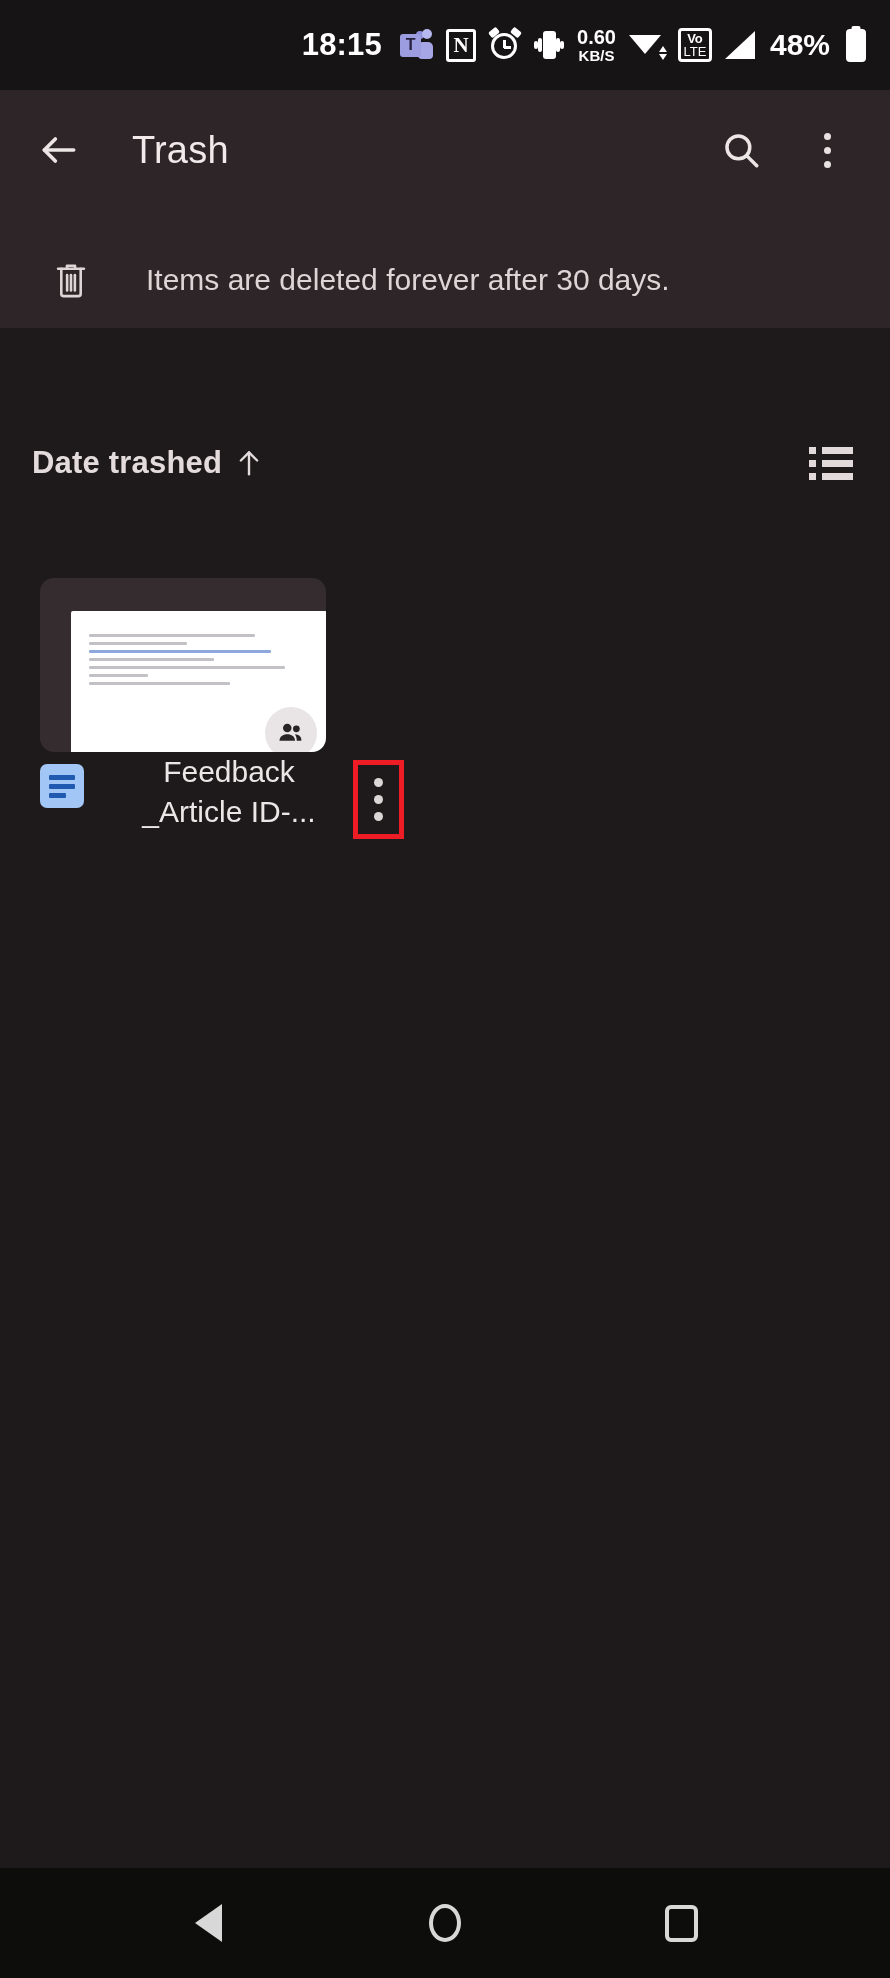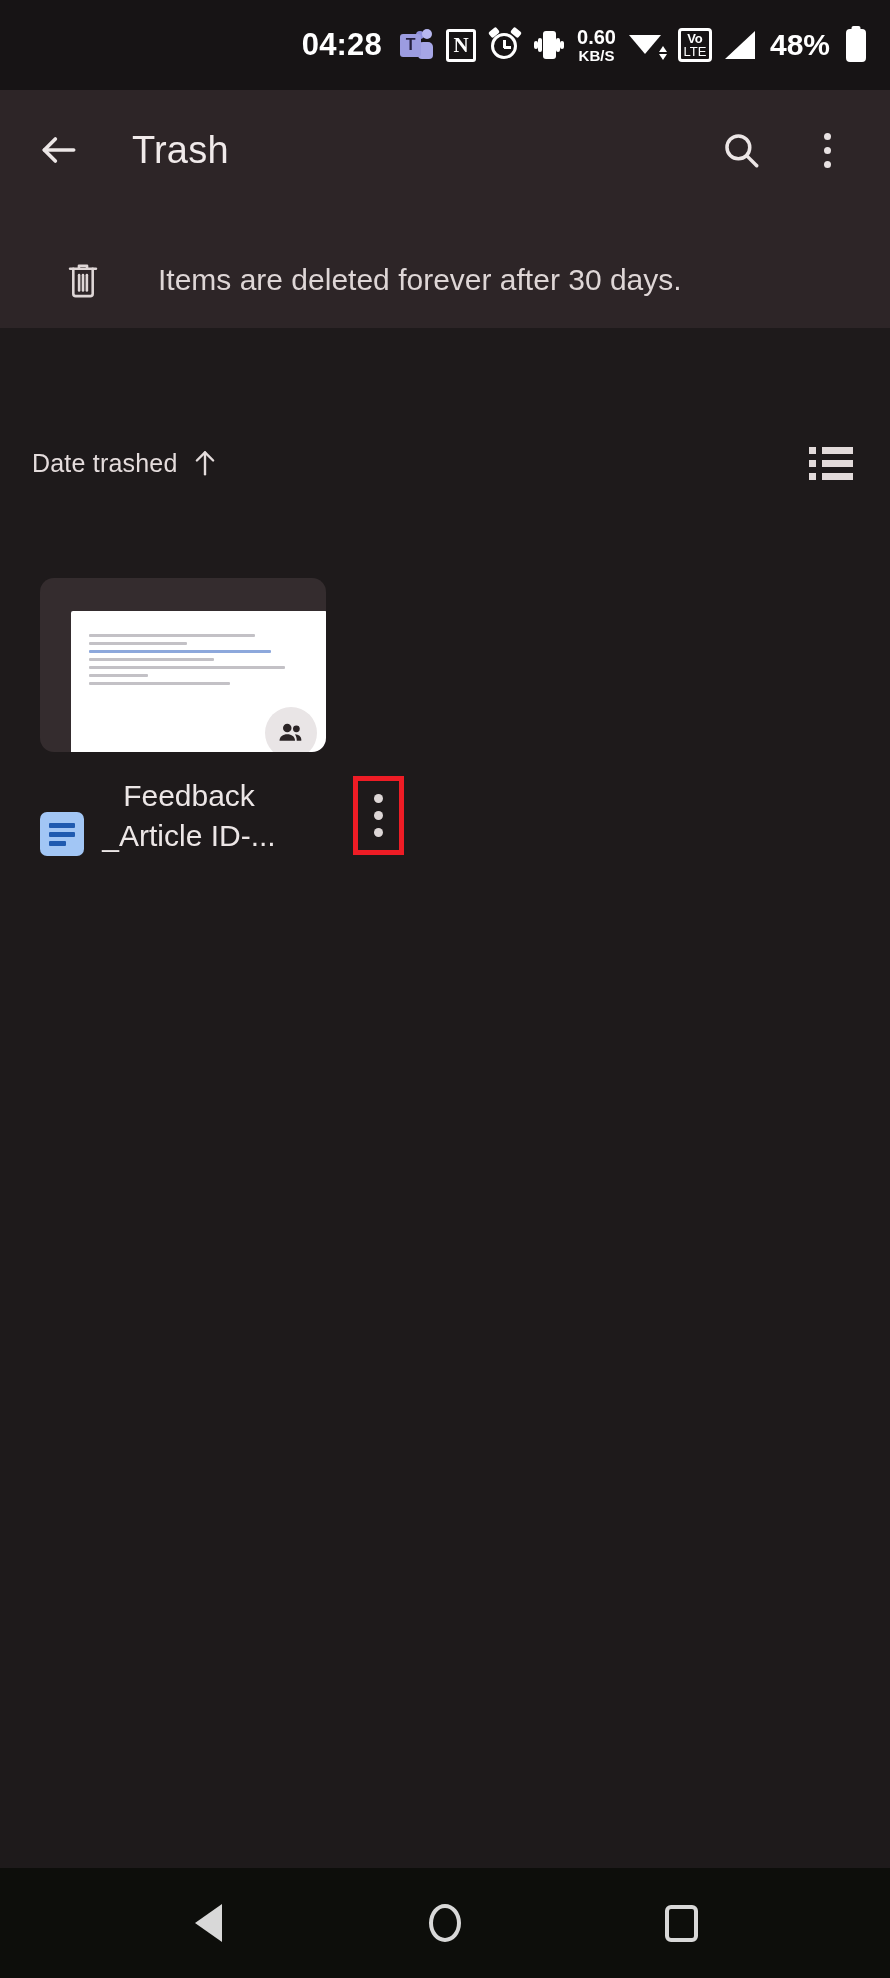--- a/index.html
+++ b/index.html
@@ -254,21 +254,21 @@
     background: #e8e2e2;
     display: block;
   }
 
   .banner {
     position: absolute;
     top: 135px; left: 0; right: 0;
     height: 110px;
     display: flex;
     align-items: center;
-    padding-left: 60px;
+    padding-left: 48px;
   }
   .banner-icon {
     width: 46px; height: 46px;
     display: flex; align-items: center; justify-content: center;
   }
   .banner-text {
     color: #ded6d6;
     font-size: 30px;
     margin-left: 52px;
     font-weight: 400;
@@ -279,22 +279,22 @@
     position: absolute;
     top: 418px; left: 0; right: 0;
     height: 90px;
     display: flex;
     align-items: center;
     padding: 0 32px;
     box-sizing: border-box;
   }
   .sort-label {
     color: #e4dcdc;
-    font-size: 25px;
-    font-weight: 400;
+    font-size: 31px;
+    font-weight: 700;
     letter-spacing: 0.2px;
   }
   .sort-arrow {
     margin-left: 14px;
     display: flex; align-items: center;
   }
   .sort-left { display: flex; align-items: center; cursor: pointer; }
   .spacer { flex: 1; }
   .view-toggle {
     width: 54px; height: 54px;
@@ -352,24 +352,25 @@
     width: 52px; height: 52px;
     border-radius: 50%;
     background: #e9e5e6;
     display: flex;
     align-items: center;
     justify-content: center;
   }
 
   .file-meta {
     display: flex;
-    align-items: flex-end;
-    margin-top: 16px;
+    align-items: flex-start;
+    margin-top: 0;
     position: relative;
     height: 88px;
+    gap: 40px;
   }
   .docs-icon {
     width: 44px; height: 44px;
     border-radius: 7px;
     background: #a2c6f5;
     position: relative;
     flex: none;
     margin-top: 12px;
   }
   .docs-icon .d-line {
@@ -447,21 +448,21 @@
     border-radius: 6px;
     box-sizing: border-box;
   }
 </style>
 </head>
 <body>
 
 <div class="phone">
 
   <div class="status-bar">
-    <div class="status-time">04:28</div>
+    <div class="status-time">18:15</div>
 
     <div class="sb-icon">
       <div class="teams-icon">
         <div class="t-body"></div>
         <div class="t-head2"></div>
         <div class="t-head"></div>
         <div class="t-box"></div>
         <div class="t-letter">T</div>
       </div>
     </div>

